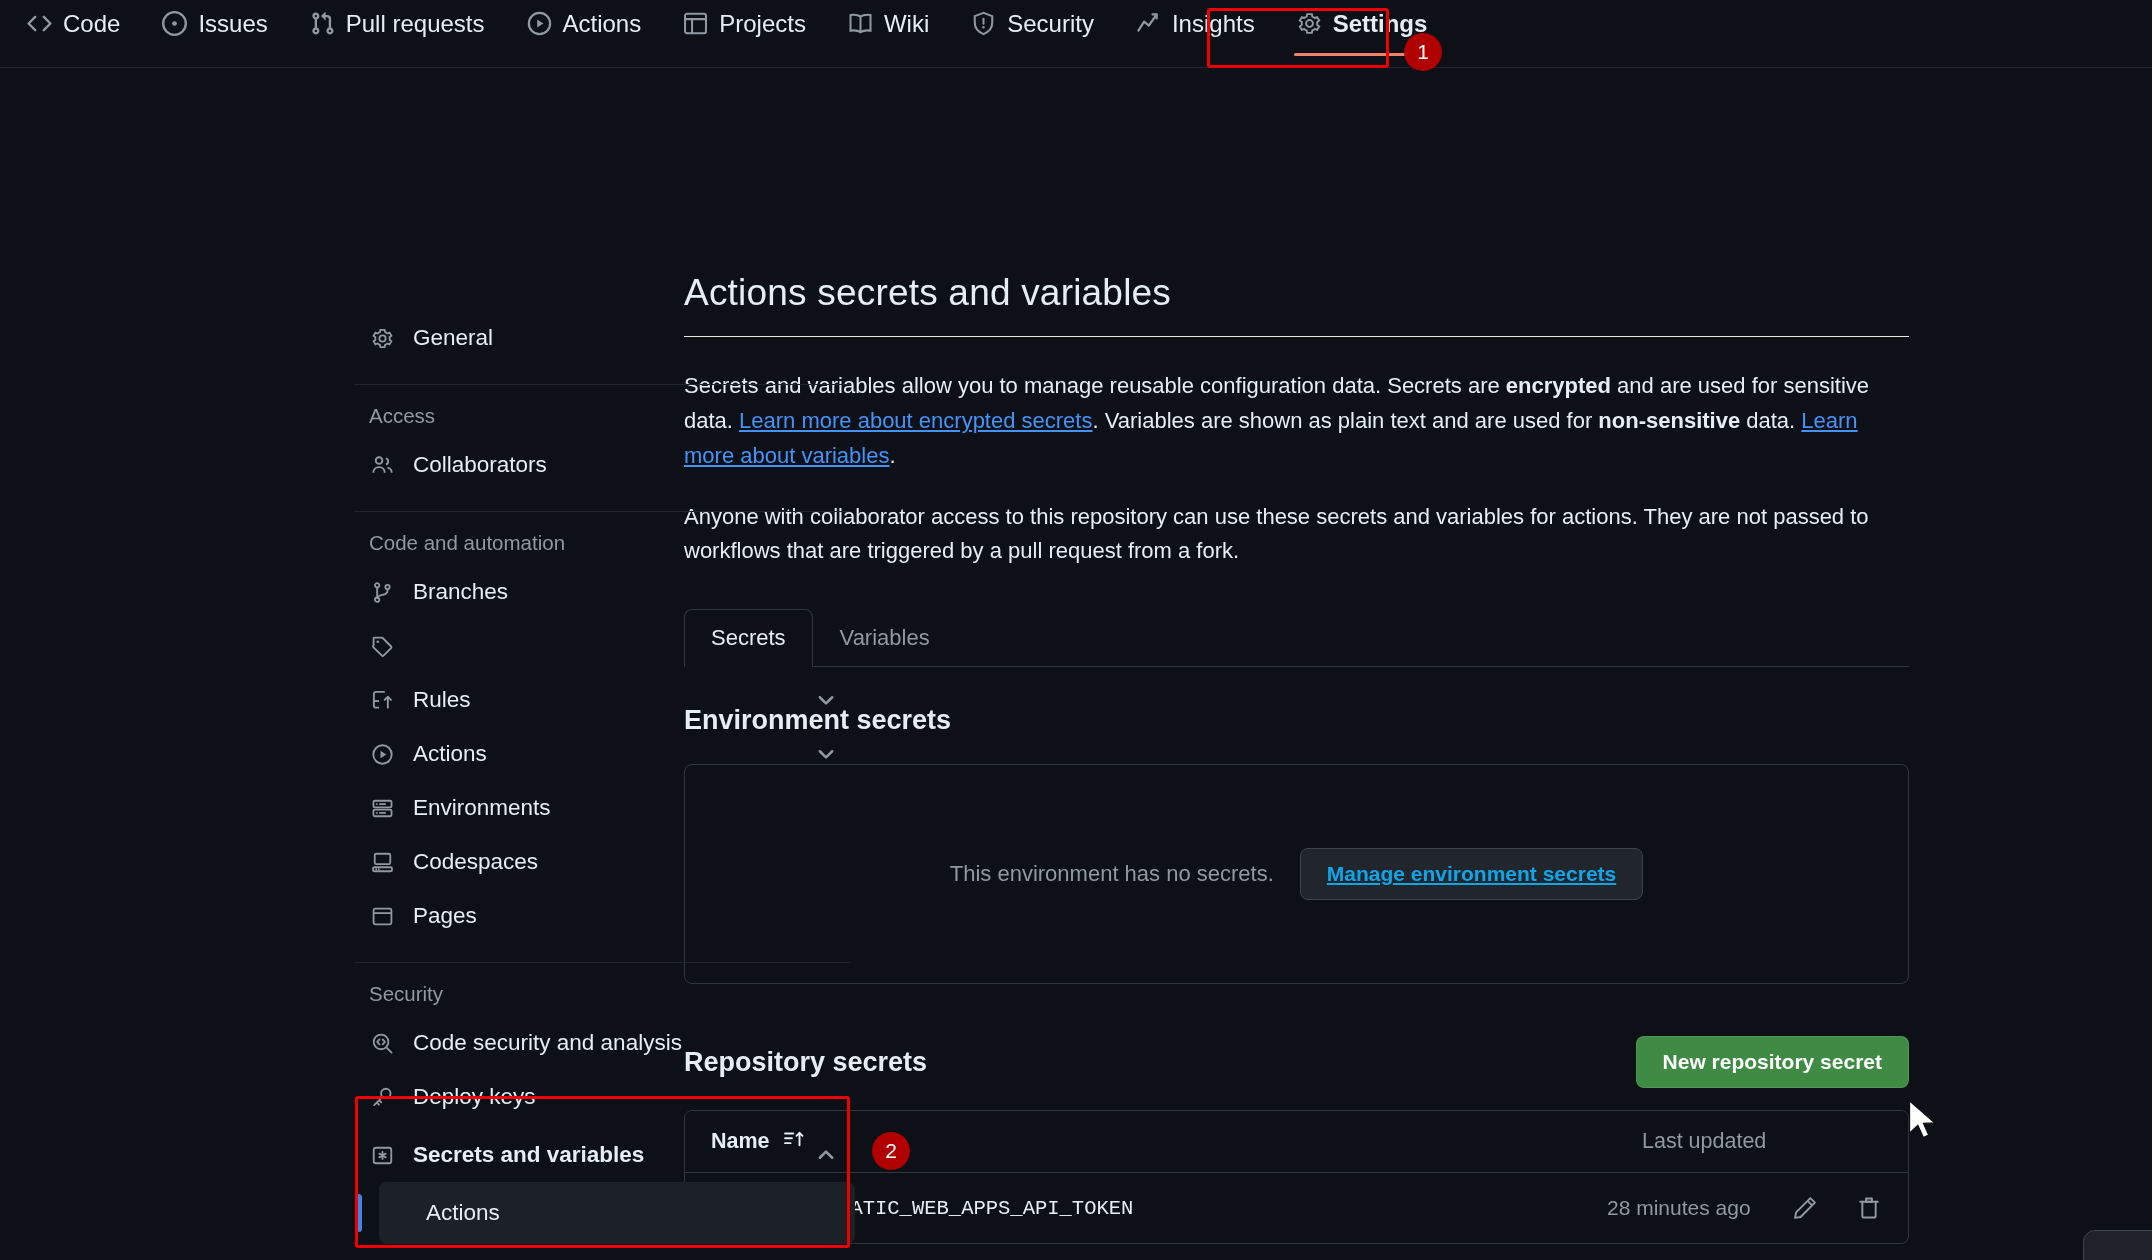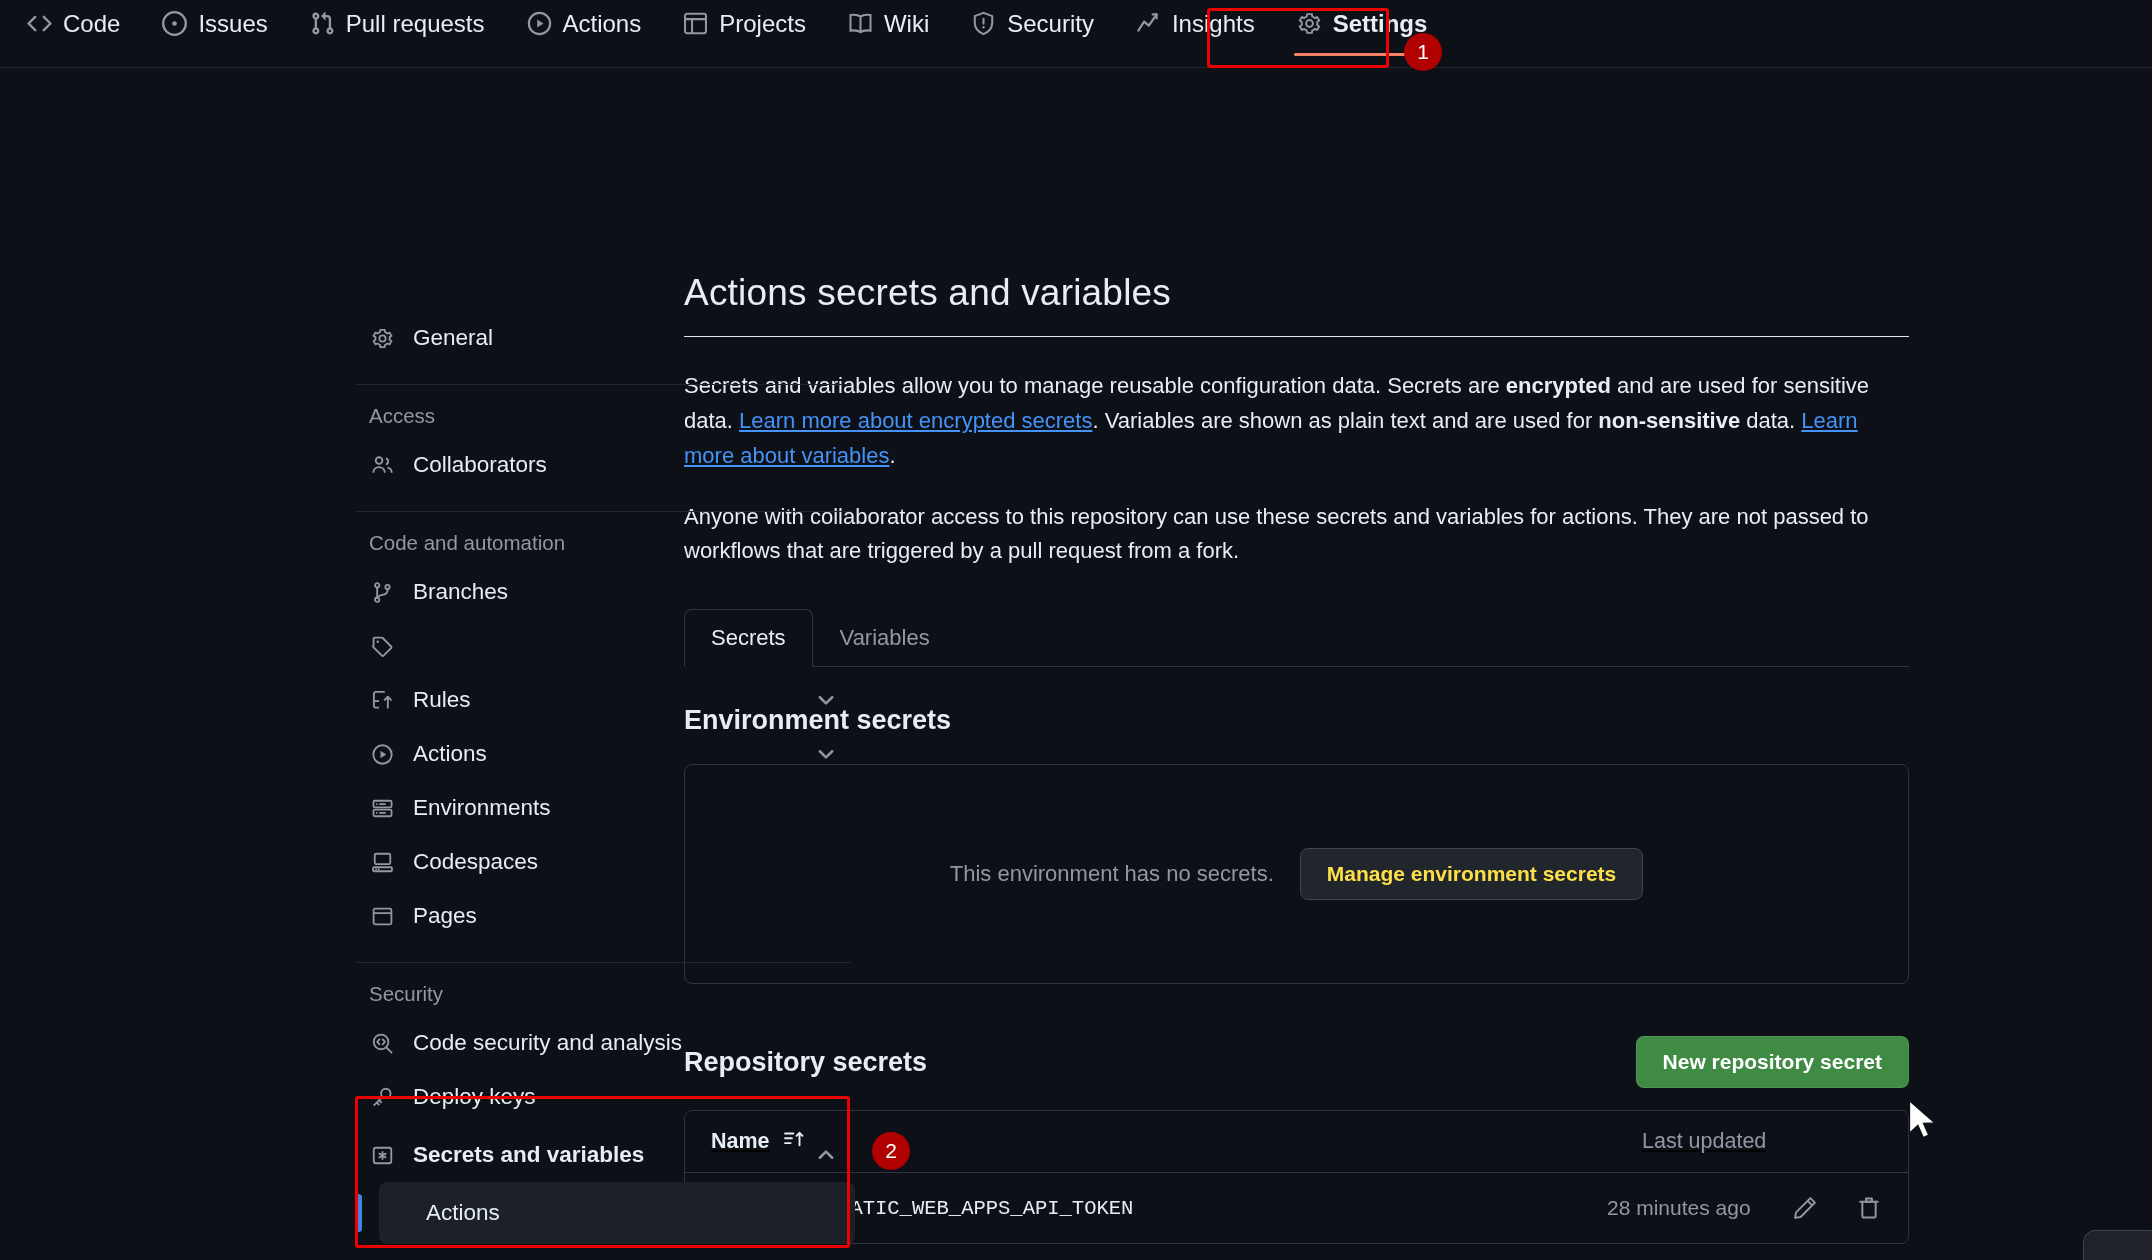--- a/index.html
+++ b/index.html
@@ -106,36 +106,36 @@
 
   .section-h { font-size: 27px; font-weight: 600; color: #e6edf3; margin-top: 38px; }
 
   .empty-box {
     margin-top: 28px; border: 1px solid #30363d; border-radius: 8px;
     height: 220px; display: flex; flex-direction: row;
     align-items: center; justify-content: center; gap: 26px;
   }
   .empty-text { color: #9198a1; font-size: 22px; }
   .btn {
-    background: #21262d; border: 1px solid #3d444d; color: #fde047;
+    background: #21262d; border: 1px solid #3d444d; color: #0ea5e9;
     font-size: 21px; padding: 13px 26px; border-radius: 8px;
-    font-family: "Liberation Sans", sans-serif; font-weight: 600;
+    font-family: "Liberation Sans", sans-serif; font-weight: 600; text-decoration: underline;
   }
 
   .repo-head { display: flex; align-items: center; justify-content: space-between; margin-top: 52px; }
   .btn-green {
     background: #3f8b44; border: 1px solid rgba(240,246,252,0.1); color: #ffffff;
     font-size: 21px; font-weight: 600; padding: 13px 26px; border-radius: 8px;
     font-family: "Liberation Sans", sans-serif;
   }
 
   .tbl { margin-top: 22px; border: 1px solid #30363d; border-radius: 8px; overflow: hidden; }
   .tbl-head {
     display: flex; align-items: center; height: 62px; padding: 0 26px;
-    border-bottom: 1px solid #30363d; background: #0d1117; text-decoration: underline;
+    border-bottom: 1px solid #30363d; background: #0d1117;
   }
   .th-name { flex: 1 1 auto; display: flex; align-items: center; gap: 13px; color: #e6edf3; font-size: 21.5px; font-weight: 600; }
   .th-upd { color: #9198a1; font-size: 21.5px; width: 240px; }
   .tbl-row { display: flex; align-items: center; height: 70px; padding: 0 26px; }
   .td-name { flex: 1 1 auto; display: flex; align-items: center; gap: 18px; }
   .secret-name { font-family: "Liberation Mono", monospace; font-size: 20.5px; color: #e6edf3; }
   .td-upd { color: #9198a1; font-size: 21px; width: 185px; text-align: left; }
   .row-actions { display: flex; align-items: center; gap: 38px; color: #9198a1; }
 
   

